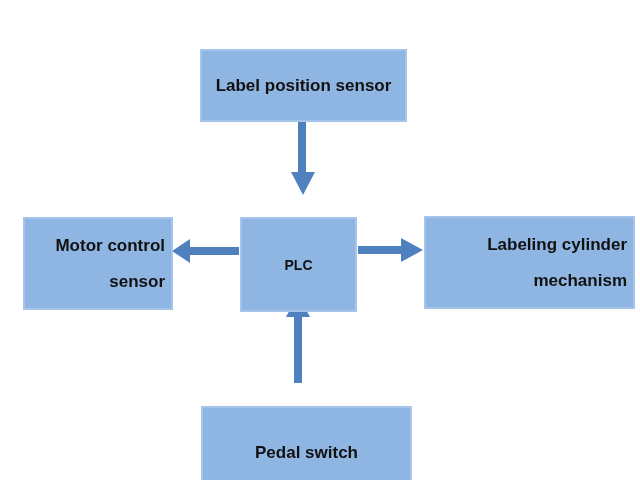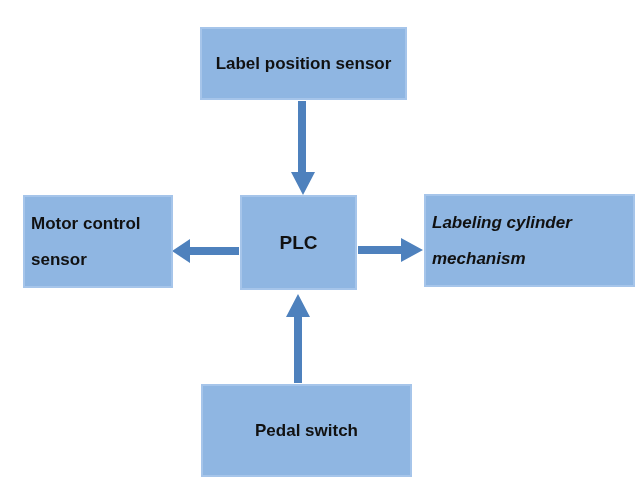--- a/index.html
+++ b/index.html
@@ -27,30 +27,31 @@
     stroke: none;
   }
   .node {
     position: absolute;
     box-sizing: border-box;
     background: var(--node-fill, #8fb6e2);
     border: 2px solid var(--node-border, #a6c5ea);
     display: flex;
     align-items: center;
     justify-content: center;
-    text-align: left;
+    text-align: right;
     color: var(--text, #111111);
     font-weight: 700;
     font-size: 17px;
     line-height: 36px;
+    margin-top: 22px;
   }
   .n-sensor   { left: 200px; top: 27px;  width: 207px; height: 73px; }
   .n-motor    { left: 23px;  top: 195px; width: 150px; height: 93px; }
-  .n-plc      { left: 240px; top: 195px; width: 117px; height: 95px; font-size: 19px; }
-  .n-cylinder { left: 424px; top: 194px; width: 211px; height: 93px; font-style: italic; }
+  .n-plc      { left: 240px; top: 195px; width: 117px; height: 95px; font-size: 14px; }
+  .n-cylinder { left: 424px; top: 194px; width: 211px; height: 93px; }
   .n-pedal    { left: 201px; top: 384px; width: 211px; height: 93px; }
   .node .label {
     display: block;
     padding: 0 6px;
   }
 </style>
 </head>
 <body>
 
 <div class="canvas">

